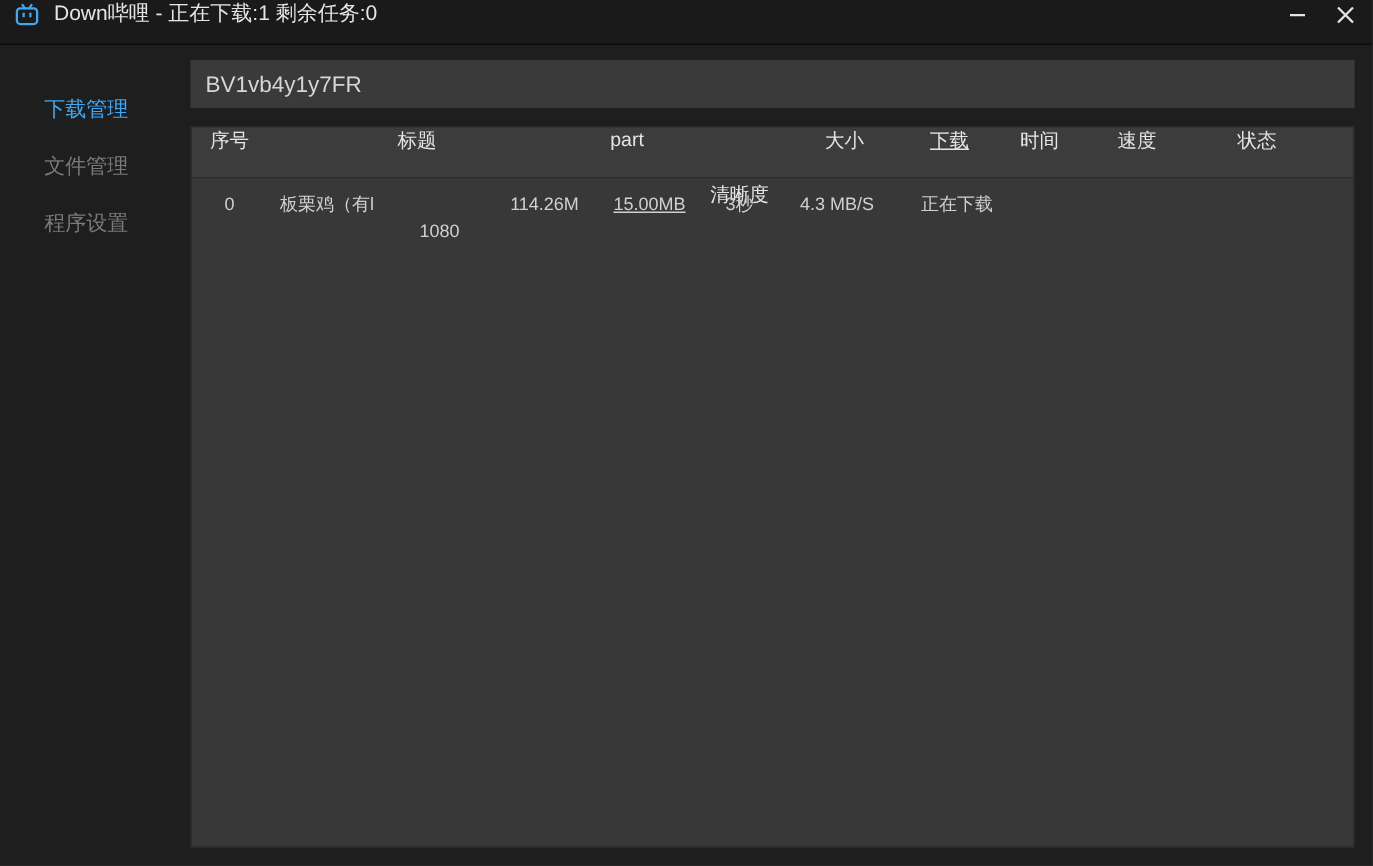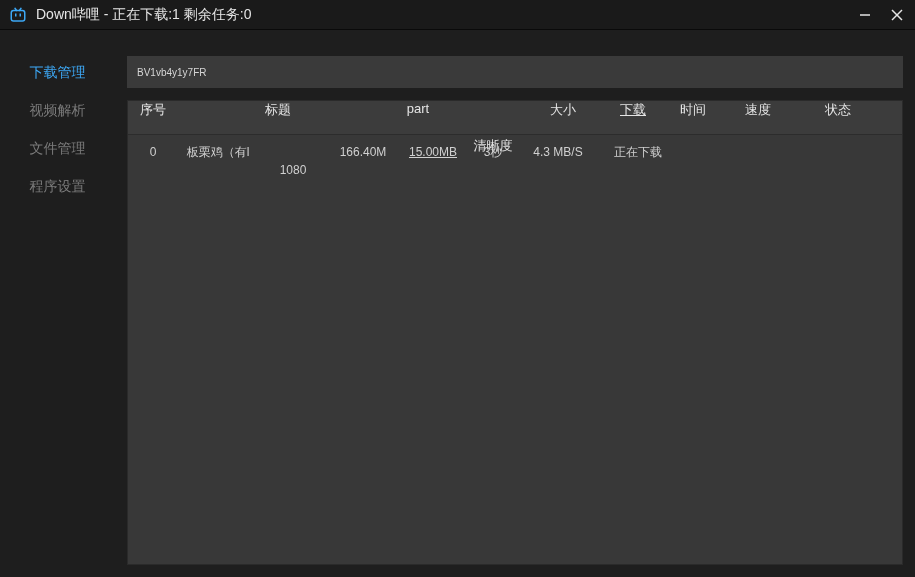--- a/index.html
+++ b/index.html
@@ -13,22 +13,22 @@
       background: #1e1e1e;
       font-family: "Microsoft YaHei", Arial, sans-serif;
       font-size: 13px;
       color: #d0d0d0;
       overflow: hidden;
     }
     .titlebar {
       height: 30px;
       background: #1a1a1a;
       display: flex;
-      align-items: center;
-      padding: 12px 8px;
+      align-items: flex-start;
+      padding: 0 8px;
       border-bottom: 1px solid #0a0a0a;
     }
     .app-icon {
       width: 20px;
       height: 20px;
       margin-right: 8px;
       display: flex;
       align-items: center;
       justify-content: center;
     }
@@ -88,23 +88,22 @@
       gap: 8px;
       margin-bottom: 12px;
     }
     .search-input {
       flex: 1;
       height: 32px;
       background: #3a3a3a;
       border: none;
       color: #d6d6d6;
       padding: 0 10px;
-      font-size: 10px;
+      font-size: 15px;
       outline: none;
-      margin-top: 16px;
     }
     .parse-btn {
       width: 90px;
       height: 32px;
       background: #3da8f5;
       color: #fff;
       border: none;
       font-size: 14px;
       cursor: pointer;
       display: flex;
@@ -175,23 +174,20 @@
           <line x1="12" y1="2" x2="2" y2="12" stroke="#e5e5e5" stroke-width="1.5"></line>
         </svg>
     </div>
   </div>
 </div>
 
 <div class="main">
   <div class="sidebar">
     <div class="sidebar-item active">
       <span>下载管理</span>
-    </div>
-    <div class="sidebar-item">
-      <span>视频解析</span>
     </div>
     <div class="sidebar-item">
       <span>文件管理</span>
     </div>
     <div class="sidebar-item">
       <span>程序设置</span>
     </div>
   </div>
 
   <div class="content">
@@ -208,21 +204,21 @@
         <div class="col col-size">大小</div>
         <div class="col col-download">下载</div>
         <div class="col col-time">时间</div>
         <div class="col col-speed">速度</div>
         <div class="col col-status">状态</div>
       </div>
       <div class="table-row">
         <div class="col col-seq">0</div>
         <div class="col col-part">板栗鸡（有l</div>
         <div class="col col-quality">1080</div>
-        <div class="col col-size">166.40M</div>
+        <div class="col col-size">114.26M</div>
         <div class="col col-download">15.00MB</div>
         <div class="col col-time">3秒</div>
         <div class="col col-speed">4.3 MB/S</div>
         <div class="col col-status">正在下载</div>
       </div>
     </div>
   </div>
 </div>
 
 </body></html>

